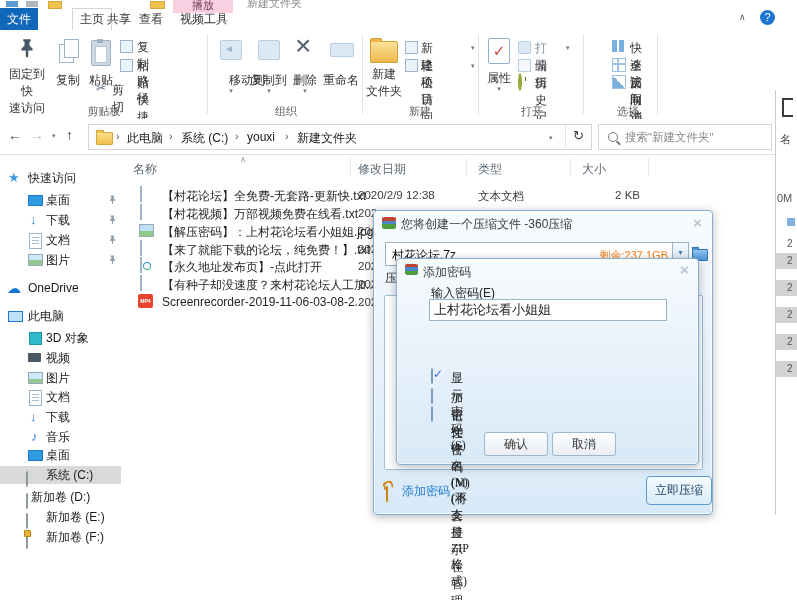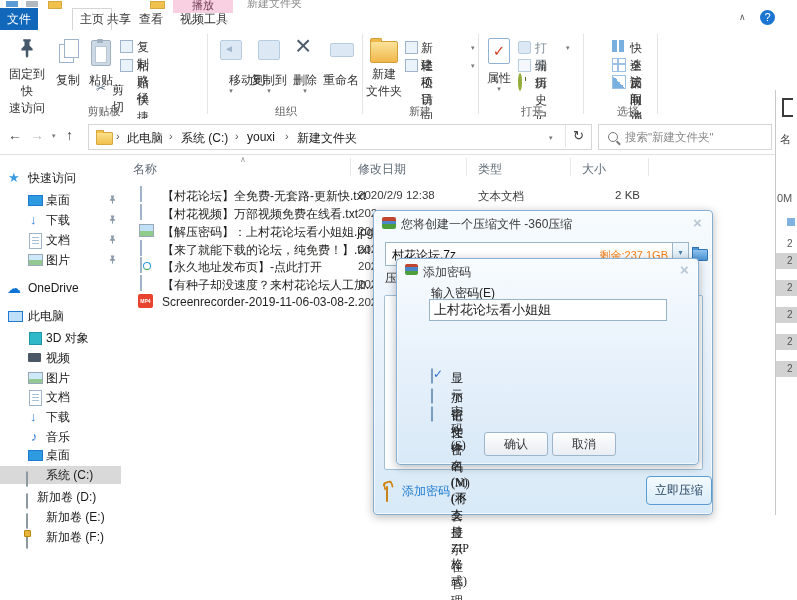--- a/index.html
+++ b/index.html
@@ -336,21 +336,21 @@
     <div class="abs sbitem" style="left:0;top:291px;width:124px;">
       <span class="abs mon-ic sb-ic" style="left:28px;top:4px;background:#2e9ae0;"></span>
       <span class="abs" style="left:46px;">桌面</span>
     </div>
     <div class="abs sbitem sbsel" style="left:0;top:311px;width:121px;">
       <span class="abs drive-ic sb-ic" style="left:26px;top:4px;"></span>
       <span class="abs" style="left:46px;">系统 (C:)</span>
     </div>
     <div class="abs sbitem" style="left:0;top:333px;width:124px;">
       <span class="abs drive-ic sb-ic" style="left:26px;top:4px;"></span>
-      <span class="abs" style="left:37px;text-align:center;">新加卷 (D:)</span>
+      <span class="abs" style="left:31px;text-align:center;">新加卷 (D:)</span>
     </div>
     <div class="abs sbitem" style="left:0;top:353px;width:124px;">
       <span class="abs drive-ic sb-ic" style="left:26px;top:4px;"></span>
       <span class="abs" style="left:46px;">新加卷 (E:)</span>
     </div>
     <div class="abs sbitem" style="left:0;top:373px;width:124px;">
       <span class="abs drive-ic drive-lock sb-ic" style="left:26px;top:4px;"></span>
       <span class="abs" style="left:46px;">新加卷 (F:)</span>
     </div>
   </div>

